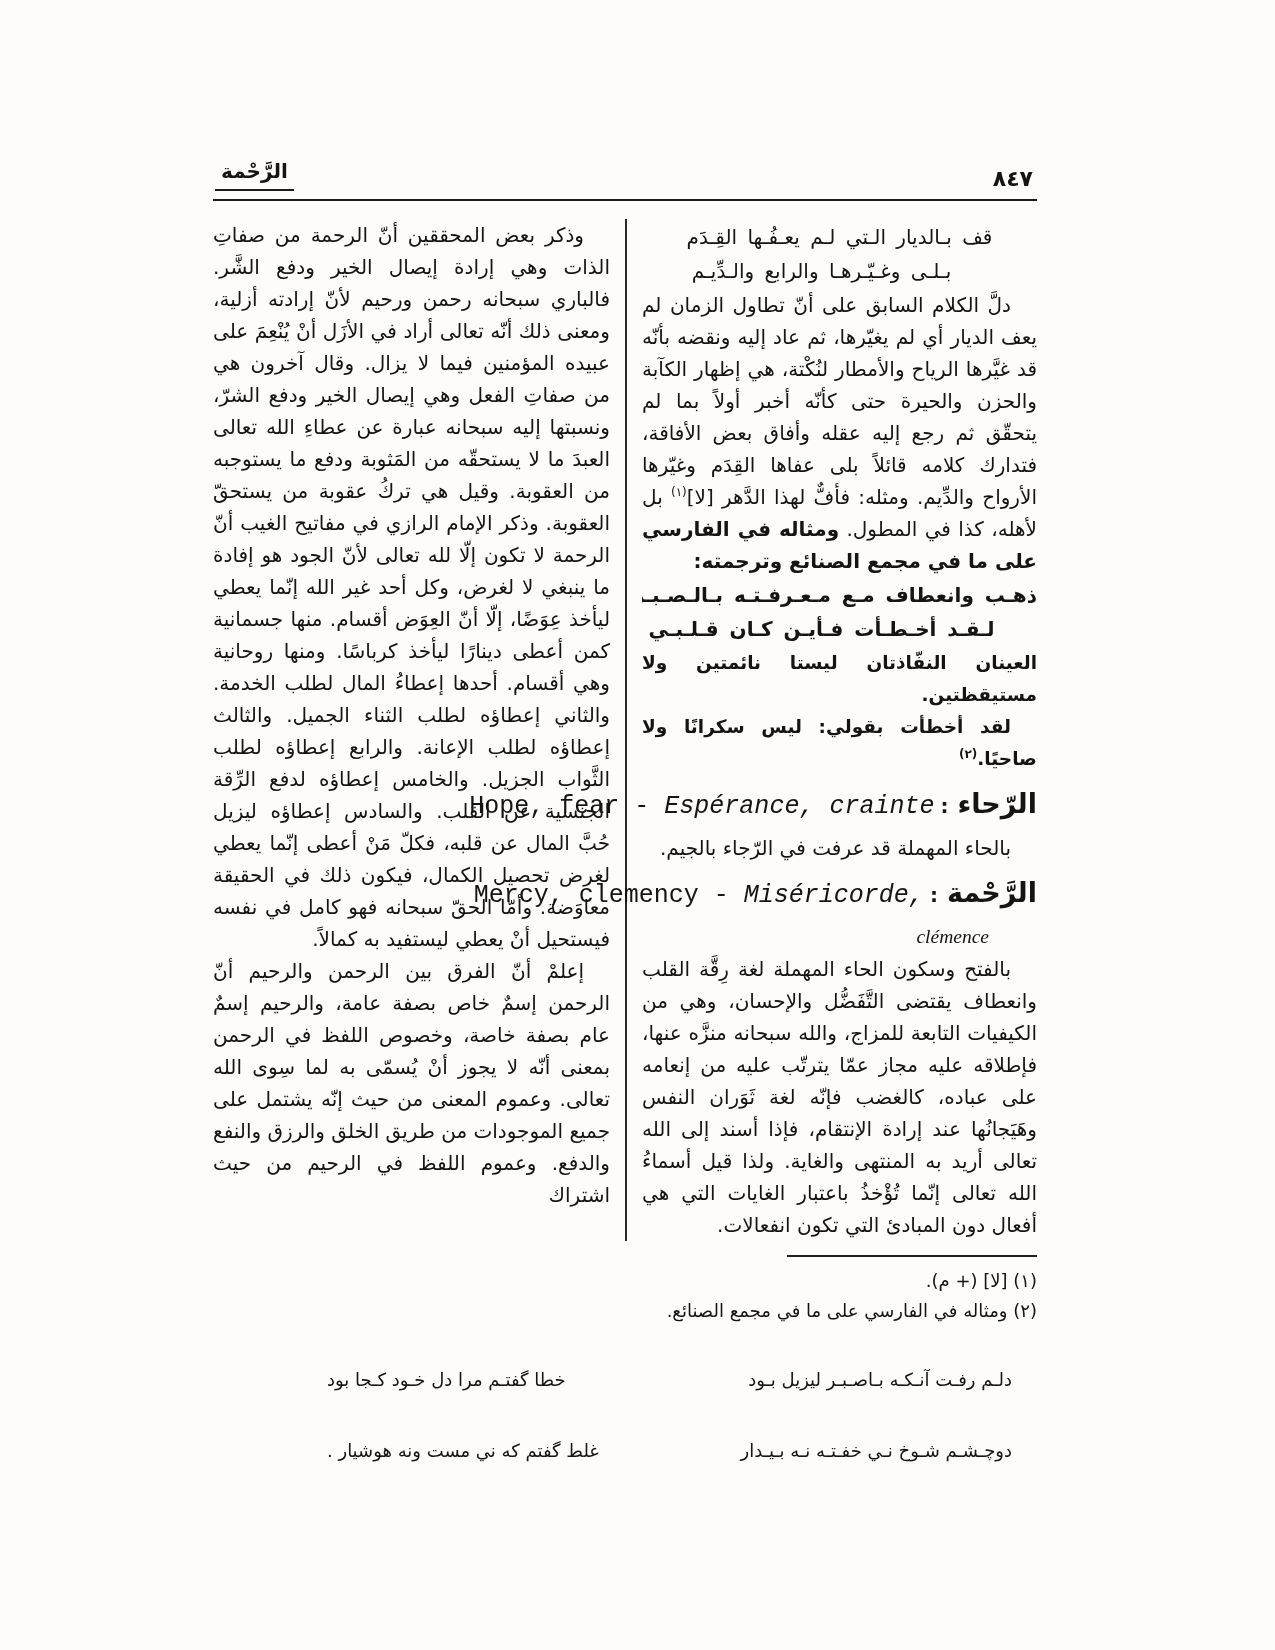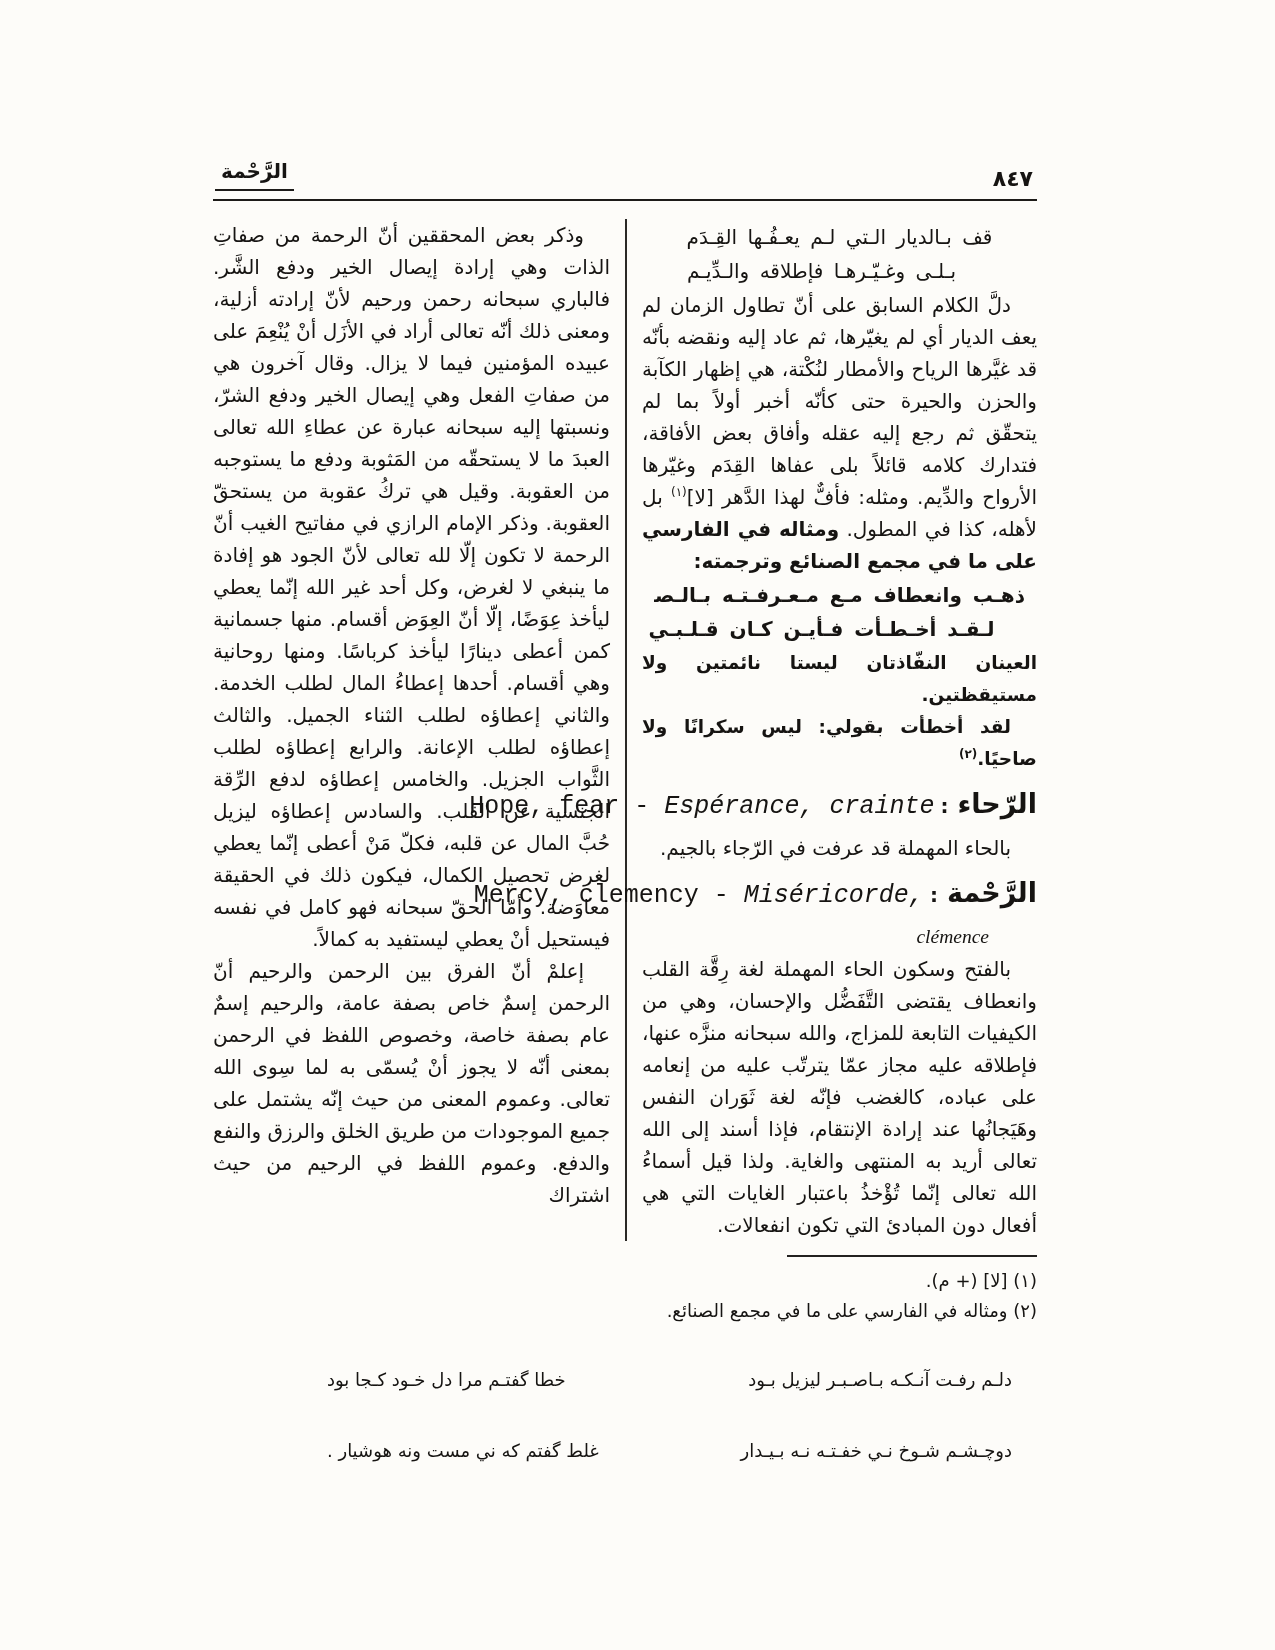--- a/index.html
+++ b/index.html
@@ -20,21 +20,21 @@
   
   .columns { display:flex; margin-top:18px; }
   .col { font-size:20px; line-height:32px; text-align:justify; }
   .col-right { width:412px; padding-left:15px; border-left:2px solid #2b2926; }
   .col-left  { width:412px; padding-right:15px; }
 
   .para { margin:0; }
   .indent { text-indent:26px; }
   .b { font-weight:bold; }
 
-  .verse { text-align:center; word-spacing:4px; margin:2px 12px; white-space:nowrap; overflow:hidden; }
+  .verse { text-align:center; word-spacing:4px; margin:2px 0; white-space:nowrap; overflow:hidden; }
   .stag { transform:translateX(-18px); }
 
   .trans { font-weight:bold; font-size:18.5px; }
 
   .fn-ref { font-size:12px; vertical-align:super; line-height:0; }
 
   .entry-head { display:flex; align-items:baseline; margin:13px 0 9px; }
   .entry-head .term { font-weight:bold; font-size:27px; }
   .entry-head .colon { font-weight:bold; margin:0 9px 0 6px; }
   .entry-head .latin {
@@ -66,21 +66,21 @@
     <header class="page-header">
       <span class="page-number">٨٤٧</span>
       <span class="running-title">الرَّحْمة</span>
     </header>
     <div class="header-rule"></div>
 
     <main class="columns">
 
       <section class="col col-right">
         <p class="verse">قف بـالديار الـتي لـم يعـفُـها القِـدَم</p>
-        <p class="verse stag">بـلـى وغـيّـرهـا فإطلاقه والـدِّيـم</p>
+        <p class="verse stag">بـلـى وغـيّـرهـا والرابع والـدِّيـم</p>
 
         <p class="para indent"><span>دلَّ الكلام السابق على أنّ تطاول الزمان لم يعف الديار أي لم يغيّرها، ثم عاد إليه ونقضه بأنّه قد غيَّرها الرياح والأمطار لنُكْتة، هي إظهار الكآبة والحزن والحيرة حتى كأنّه أخبر أولاً بما لم يتحقّق ثم رجع إليه عقله وأفاق بعض الأفاقة، فتدارك كلامه قائلاً بلى عفاها القِدَم وغيّرها الأرواح والدِّيم. ومثله: فأفٌّ لهذا الدَّهر [لا]</span><sup class="fn-ref">(١)</sup><span> بل لأهله، كذا في المطول. </span><span class="b">ومثاله في الفارسي على ما في مجمع الصنائع وترجمته:</span></p>
 
         <p class="verse b">ذهـب وانعطاف مـع مـعـرفـتـه بـالـصـبـر</p>
         <p class="verse b stag">لـقـد أخـطـأت فـأيـن كـان قـلـبـي</p>
 
         <p class="para trans">العينان النفّاذتان ليستا نائمتين ولا مستيقظتين.</p>
         <p class="para trans indent"><span>لقد أخطأت بقولي: ليس سكرانًا ولا صاحيًا.</span><sup class="fn-ref">(٢)</sup></p>
 
         <div class="entry-head">

